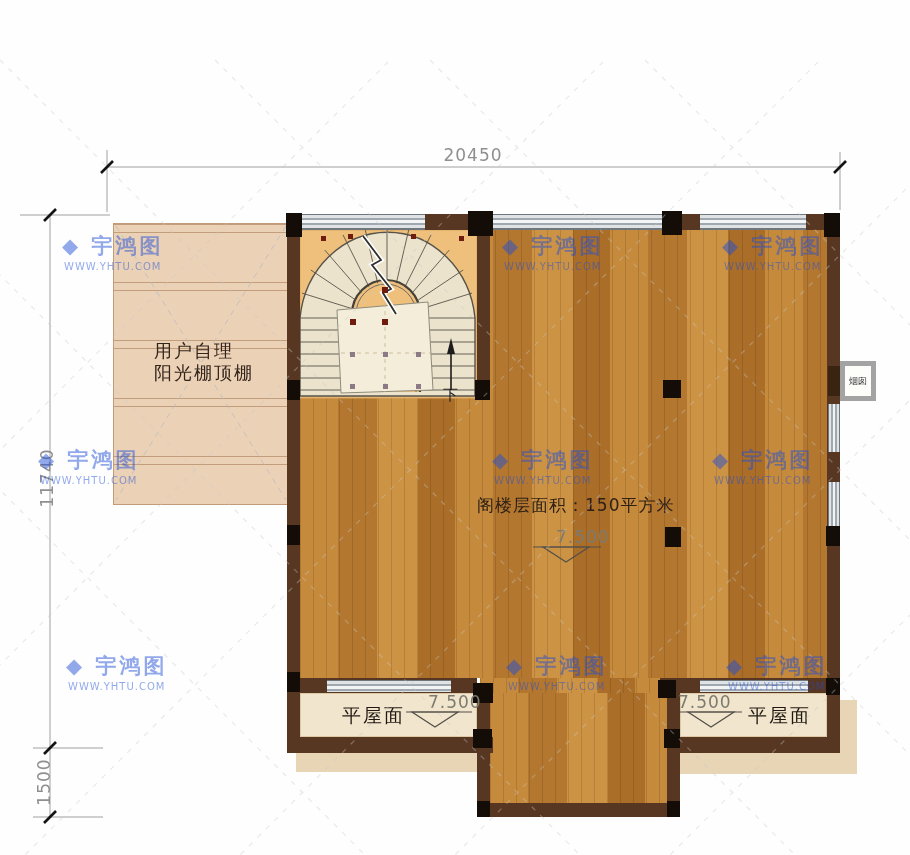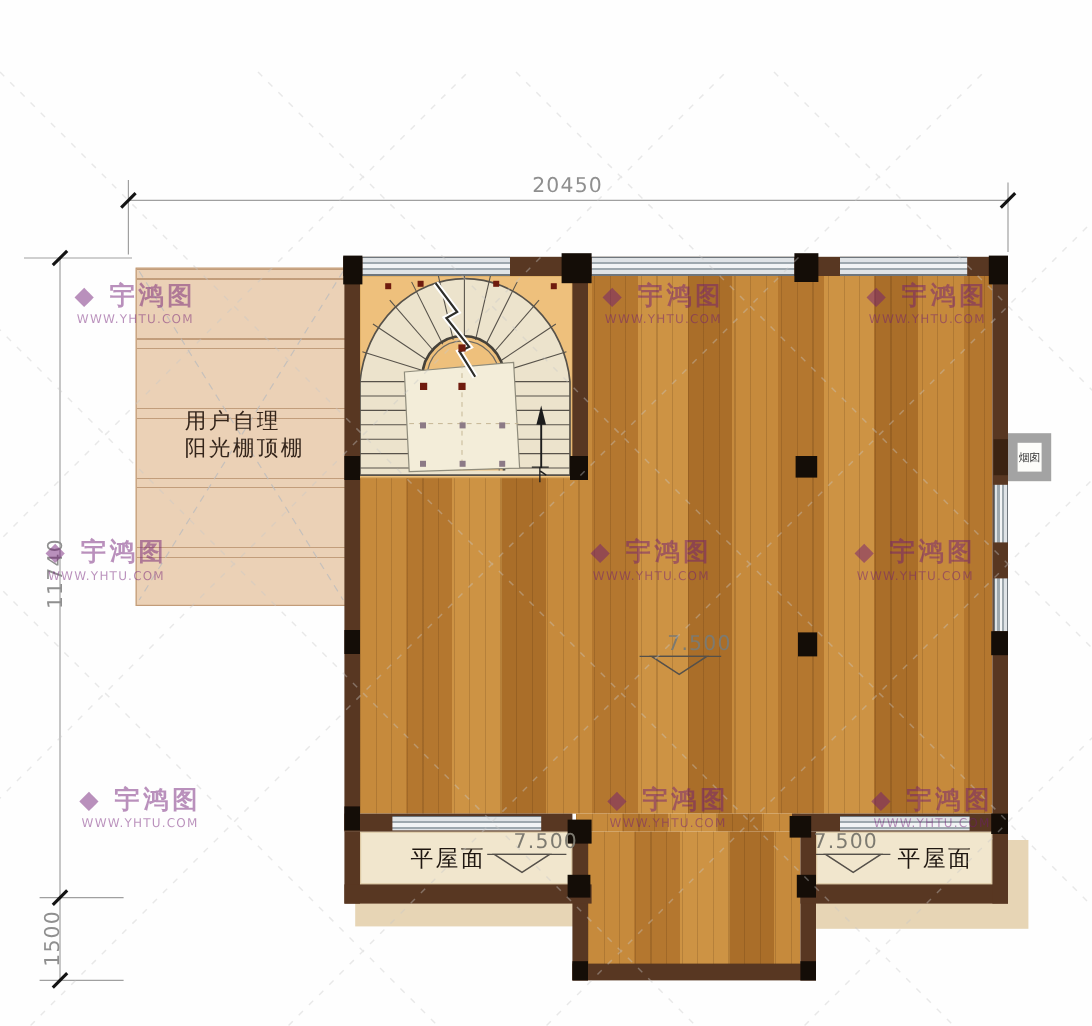--- a/index.html
+++ b/index.html
@@ -13,33 +13,33 @@
       repeating-linear-gradient(90deg, rgba(60,30,5,.16) 0 1px, rgba(0,0,0,0) 1px 13px),
       repeating-linear-gradient(90deg,#c68a3c 0 38px,#b4772f 38px 77px,#cd9344 77px 118px,#aa6e29 118px 155px);}
   .win-h{position:absolute;z-index:55;
     background:linear-gradient(180deg,#6f767c 0 1px,#dfe3e6 1px 4px,#9ea8ae 4px 6px,#f2f4f5 6px 9px,#9ea8ae 9px 11px,#dfe3e6 11px 14px,#6f767c 14px 16px);}
   .win-v{position:absolute;z-index:55;
     background:linear-gradient(90deg,#6f767c 0 1px,#dfe3e6 1px 3px,#9ea8ae 3px 5px,#f2f4f5 5px 7px,#9ea8ae 7px 9px,#dfe3e6 9px 11px,#6f767c 11px 12px);}
   .sunroom{position:absolute;z-index:15;background:#ebd1b6;border:1px solid #c29c79;
     background-image:repeating-linear-gradient(180deg, rgba(160,115,75,.55) 0 1px, rgba(0,0,0,0) 1px 8px, rgba(160,115,75,.55) 8px 9px, rgba(0,0,0,0) 9px 58px);}
   .balc{position:absolute;z-index:35;background:#f1e6cd;border:1px solid #ddc9a4;box-sizing:border-box;}
   .balc-shadow{position:absolute;z-index:12;background:#e7d5b5;}
-  .chimney{position:absolute;z-index:65;background:#fdfdfa;border:8px solid #a3a3a3;box-sizing:border-box;
+  .chimney{position:absolute;z-index:65;background:#fdfdfa;border:5px solid #a3a3a3;box-sizing:border-box;
     display:flex;align-items:center;justify-content:center;font-size:9px;color:#333;}
   .chimney-stub{position:absolute;z-index:64;background:#3b2312;}
   
   .dim-text{position:absolute;color:#8f8f8f;font-size:17px;z-index:70;letter-spacing:1px;}
   .rot{transform:rotate(-90deg);transform-origin:center center;text-align:center;}
   .cn{position:absolute;z-index:70;color:#33241a;}
   .banner{position:absolute;z-index:90;background:#d3271e;color:#ffffff;display:flex;align-items:center;justify-content:center;
     font-size:27px;font-weight:bold;letter-spacing:5px;font-family:"DejaVu Serif","Liberation Serif",serif;}
   .lvl{position:absolute;z-index:70;color:#7d7a70;font-size:17px;letter-spacing:1px;}
   
   .wm{position:absolute;z-index:81;display:flex;flex-direction:column;align-items:center;
-      color:#701a75;opacity:.48;pointer-events:none;text-align:right;}
+      color:#1d4ed8;opacity:.48;pointer-events:none;text-align:right;}
   .wm-logo{font-size:21px;font-weight:bold;letter-spacing:3px;}
   .wm-url{font-size:10px;letter-spacing:1px;margin-top:1px;}
   svg{position:absolute;left:0;top:0;z-index:40;pointer-events:none;}
   svg.topmost{z-index:80;}
 </style>
 </head>
 <body>
 
 <div id="canvas">
 
@@ -197,20 +197,21 @@
     <g stroke="#bdbdbd" stroke-width="1" stroke-dasharray="6 5" opacity="0.8">
       <line x1="116" y1="226" x2="286" y2="500"></line>
       <line x1="286" y1="226" x2="116" y2="500"></line>
     </g>
   </svg>
 
   <div class="dim-text" style="left:433px;top:145px;width:80px;text-align:center;">20450</div>
   <div class="dim-text rot" style="left:14px;top:468px;width:66px;">11740</div>
   <div class="dim-text rot" style="left:16px;top:772px;width:56px;">1500</div>
 
+  <div class="cn" style="left:477px;top:494px;font-size:17px;color:#2e2016;letter-spacing:1px;">阁楼层面积：150平方米</div>
   <div class="lvl" style="left:556px;top:527px;">7.500</div>
   <div class="cn" style="left:443px;top:386px;font-size:15px;color:#1d1d1d;">下</div>
 
   <div class="lvl" style="left:428px;top:692px;">7.500</div>
   <div class="cn" style="left:342px;top:703px;font-size:19px;color:#1f1711;letter-spacing:2px;">平屋面</div>
 
   <div class="lvl" style="left:678px;top:692px;">7.500</div>
   <div class="cn" style="left:748px;top:703px;font-size:19px;color:#1f1711;letter-spacing:2px;">平屋面</div>
 
   <svg class="topmost" width="910" height="855" viewBox="0 0 910 855">

